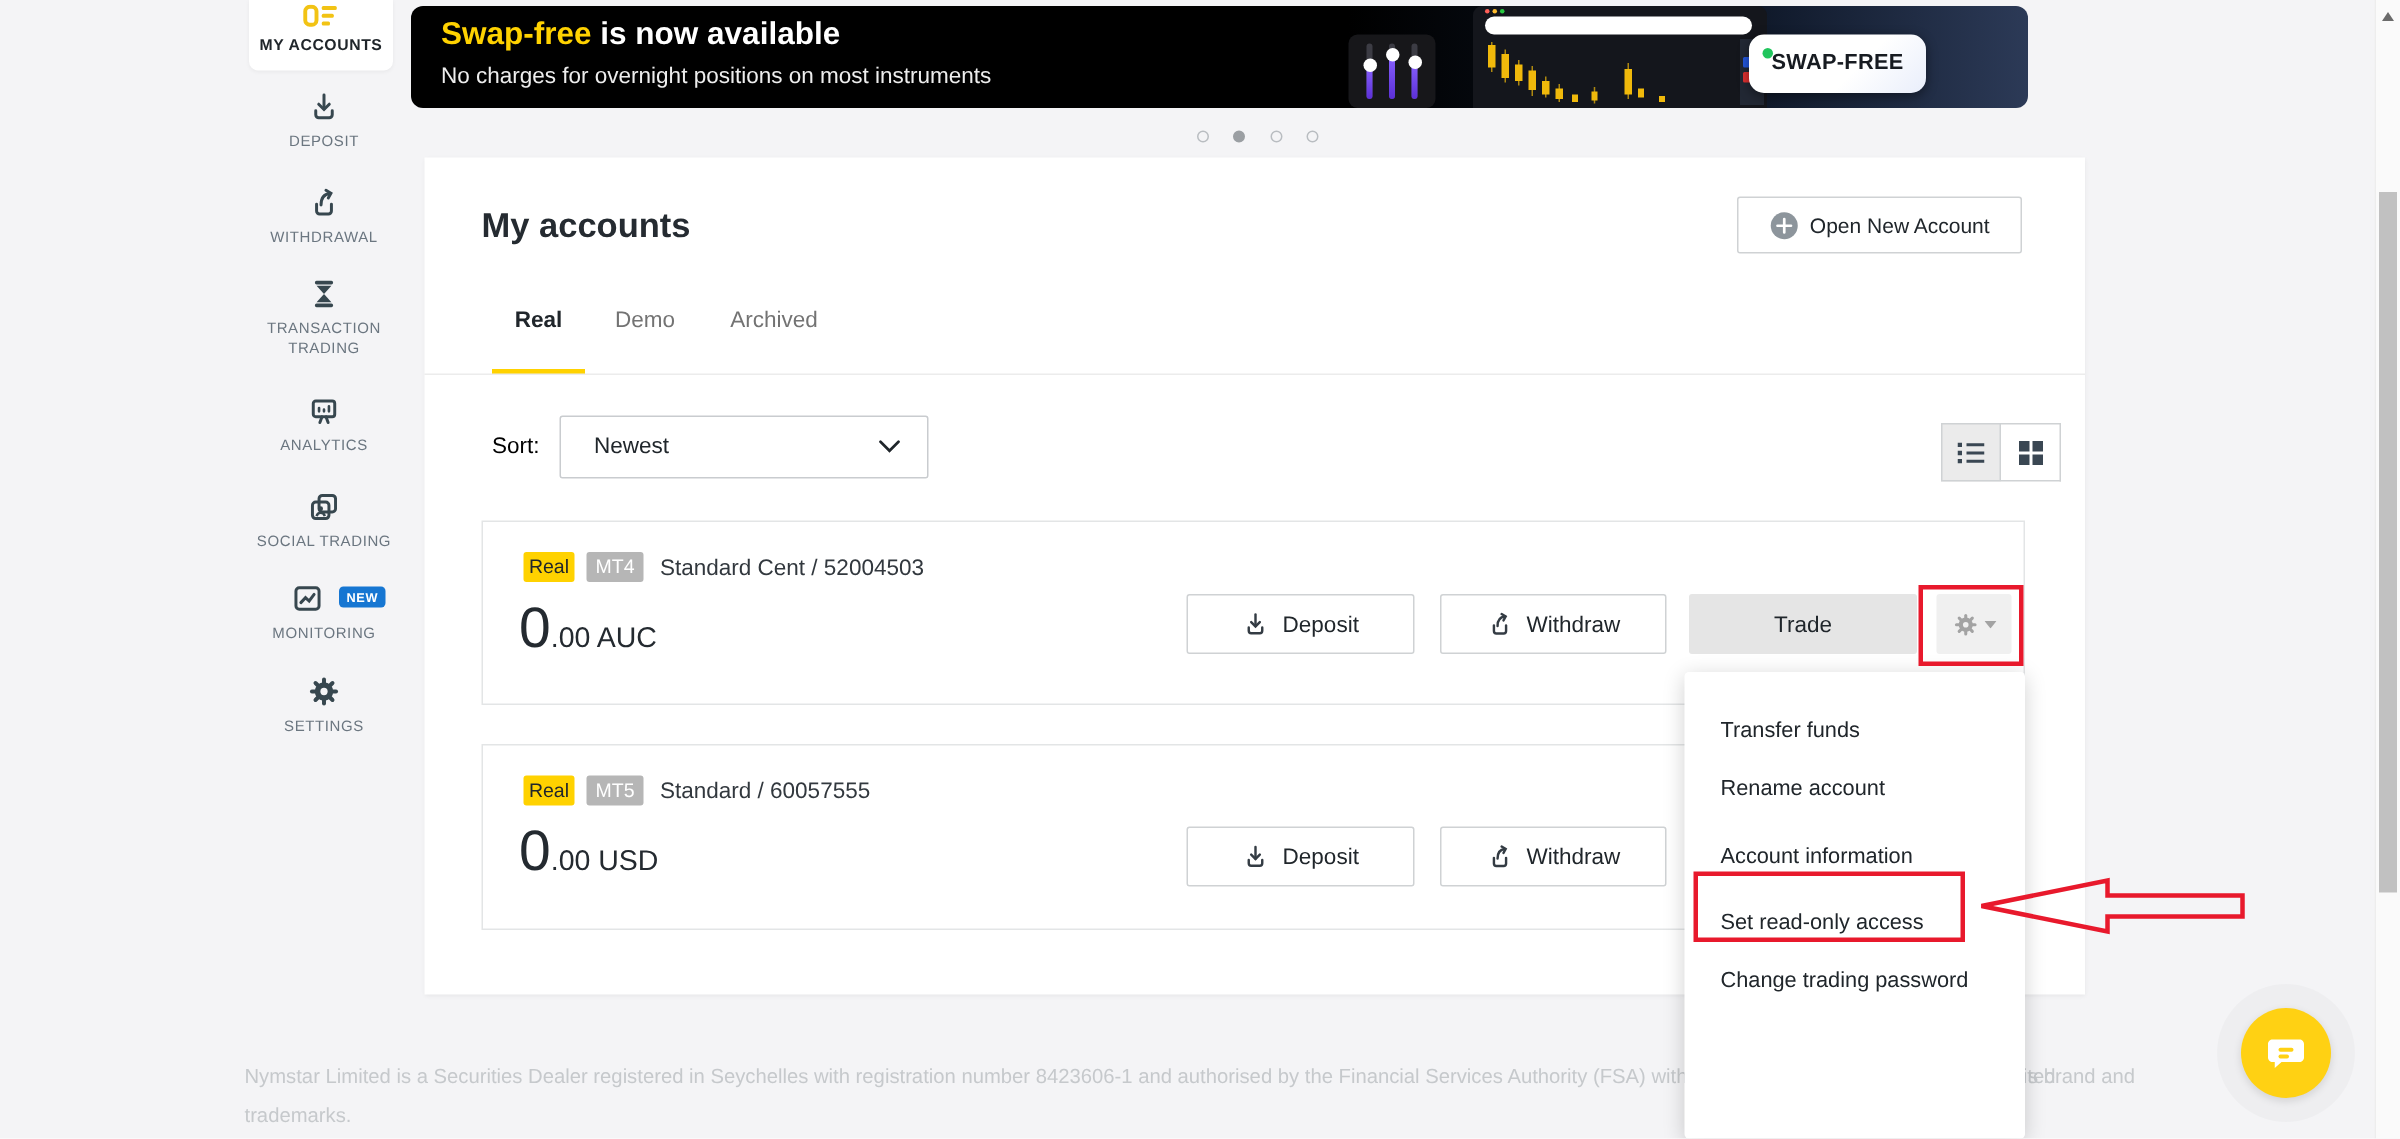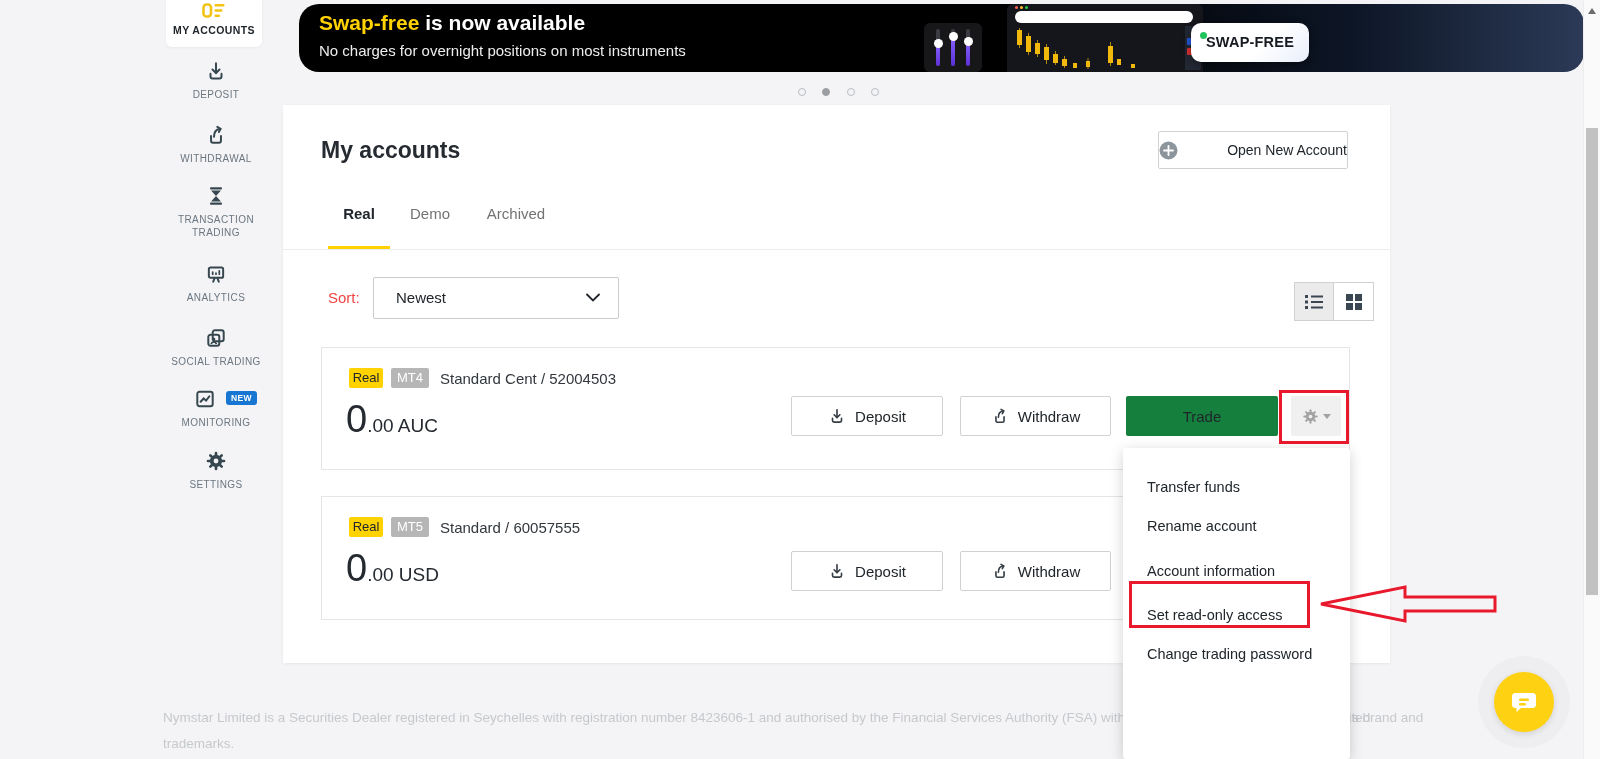--- a/index.html
+++ b/index.html
@@ -15,21 +15,21 @@
   
   .sidebar { left:160px; top:0; width:112px; height:759px; }
   .side-item { position:absolute; left:0; width:112px; text-align:center; cursor:pointer; }
   .side-item .lbl { display:block; font-size:10px; letter-spacing:.4px; color:#6b7680; line-height:13px; padding:0 4px; }
   .side-item.active { left:6px; width:96px; background:#fff; border-radius:0 0 6px 6px; box-shadow:0 1px 3px rgba(0,0,0,.05); padding-bottom:10px; }
   .side-item.active .lbl { color:#20262b; font-weight:bold; font-size:10.5px; }
   .side-icon { display:block; margin:0 auto 6px auto; }
   .new-badge { position:absolute; background:#1676d2; color:#fff; font-size:8.5px; font-weight:bold; letter-spacing:.4px; border-radius:3px; padding:2px 5px; }
 
   
-  .banner { left:299px; top:4px; width:1285px; height:68px; background:linear-gradient(90deg,#000 0%,#000 58%,#0d1626 82%,#2c3a57 100%); border-radius:20px; overflow:hidden; z-index:2; }
+  .banner { left:274px; top:4px; width:1078px; height:68px; background:linear-gradient(90deg,#000 0%,#000 58%,#0d1626 82%,#2c3a57 100%); border-radius:8px; overflow:hidden; z-index:2; }
   .banner-title { position:absolute; left:20px; top:7px; font-size:21px; font-weight:bold; color:#fff; }
   .banner-title .hl { color:#ffd200; }
   .banner-sub { position:absolute; left:20px; top:38px; font-size:15px; color:#ededed; }
   .eq-panel { position:absolute; left:625px; top:19px; width:58px; height:49px; background:#17171a; border-radius:6px; }
   .eq-track { position:absolute; top:6px; width:4px; height:37px; background:#3c3c44; border-radius:2px; }
   .eq-fill { position:absolute; bottom:0; width:4px; background:linear-gradient(180deg,#8a63ff,#5b2fd6); border-radius:2px; }
   .eq-knob { position:absolute; width:9px; height:9px; border-radius:50%; background:#fff; left:-2.5px; }
   .chart-panel { position:absolute; left:708px; top:0; width:196px; height:68px; background:#14161c; border-radius:6px 6px 0 0; }
   .mac-dot { position:absolute; top:2px; width:3px; height:3px; border-radius:50%; }
   .addr-bar { position:absolute; left:8px; top:7px; width:178px; height:12px; background:#fff; border-radius:6px; }
@@ -41,47 +41,47 @@
   .cta-label { position:absolute; left:0; right:0; top:11px; text-align:center; font-size:14.5px; font-weight:bold; color:#171b21; letter-spacing:.2px; }
 
   
   .dots { left:798px; top:82px; height:10px; z-index:2; }
   .dot { display:inline-block; width:8px; height:8px; border-radius:50%; margin-right:12px; border:1.5px solid #b9bdc1; background:transparent; cursor:pointer; }
   .dot.on { background:#9b9fa3; border-color:#9b9fa3; }
 
   
   .panel { left:283px; top:105px; width:1107px; height:558px; background:#fff; box-shadow:0 1px 3px rgba(0,0,0,.06); z-index:1; }
   .page-title { position:absolute; left:38px; top:32px; font-size:23px; font-weight:bold; color:#252b31; }
-  .open-btn { position:absolute; left:875px; top:26px; width:190px; height:38px; background:#fff; border:1px solid #cfd2d4; border-radius:2px; display:flex; align-items:center; justify-content:space-between; gap:8px; cursor:pointer; font-size:14px; color:#20262b; }
+  .open-btn { position:absolute; left:875px; top:26px; width:190px; height:38px; background:#fff; border:1px solid #cfd2d4; border-radius:2px; display:flex; align-items:center; justify-content:center; gap:8px; cursor:pointer; font-size:14px; color:#20262b; }
   .tab { position:absolute; top:100px; font-size:15px; color:#737373; cursor:pointer; text-align:center; }
   .tab.active { color:#20262b; font-weight:bold; }
   .tab-underline { position:absolute; left:45px; top:141px; width:62px; height:4px; background:#ffd200; }
   .tab-divider { position:absolute; left:0; top:144px; width:1107px; height:1px; background:#ececec; }
 
-  .sort-label { position:absolute; left:45px; top:184px; font-size:15px; color:#ef4444; }
+  .sort-label { position:absolute; left:45px; top:184px; font-size:15px; color:#000000; }
   .sort-select { position:absolute; left:90px; top:172px; width:246px; height:42px; border:1px solid #c9cccf; border-radius:2px; background:#fff; cursor:pointer; }
   .sort-value { position:absolute; left:22px; top:11px; font-size:15px; color:#20262b; }
   .view-toggle { position:absolute; left:1011px; top:177px; display:flex; }
   .vbtn { width:40px; height:39px; border:1px solid #cfd2d4; background:#fff; display:flex; align-items:center; justify-content:center; cursor:pointer; }
   .vbtn.sel { background:#ebebeb; }
   .vbtn + .vbtn { border-left:none; }
 
   
   .card { position:absolute; left:38px; width:1029px; background:#fff; border:1px solid #e3e5e6; }
   .card1 { top:242px; height:123px; }
   .card2 { top:391px; height:124px; }
   .badge { position:absolute; top:20px; height:20px; font-size:13px; line-height:20px; text-align:center; border-radius:2px; }
   .badge.real { left:27px; width:34px; background:#ffd200; color:#20262b; }
   .badge.plat { left:69px; width:38px; background:#b6b6b6; color:#fff; }
   .acct-name { position:absolute; left:118px; top:22px; font-size:15px; color:#32383e; }
   .balance { position:absolute; left:24px; top:50px; color:#242a30; }
   .bal-major { font-size:38px; font-weight:400; }
   .bal-minor { font-size:19px; font-weight:400; }
   .btn { position:absolute; height:40px; border:1px solid #cfd2d4; border-radius:2px; background:#fff; display:flex; align-items:center; justify-content:center; gap:9px; font-size:15px; color:#20262b; cursor:pointer; }
-  .btn.trade { background:#15803d; border:none; font-weight:500; }
+  .btn.trade { background:#e5e5e5; border:none; font-weight:500; }
   .btn.gear-btn { width:50px; background:#f0f0f0; border:none; gap:4px; }
 
   
   .menu { left:1123px; top:448px; width:227px; height:311px; background:#fff; box-shadow:0 3px 14px rgba(0,0,0,.18); border-radius:3px; padding-top:20px; z-index:5; }
   .menu-item { height:39px; line-height:39px; padding-left:24px; font-size:14.5px; color:#20262b; cursor:pointer; }
 
   
   .red-box { border:3px solid #e8192c; background:transparent; z-index:6; pointer-events:none; }
   .gear-red-box { left:1279px; top:390px; width:70px; height:54px; }
   .menu-red-box { left:1129px; top:581px; width:181px; height:47px; }

